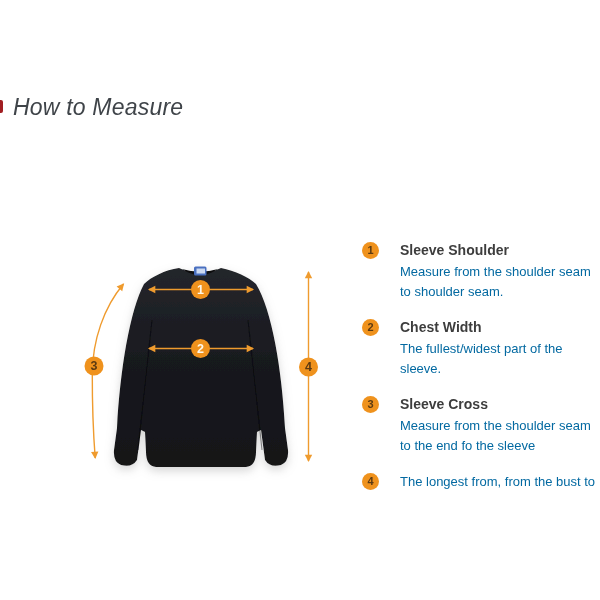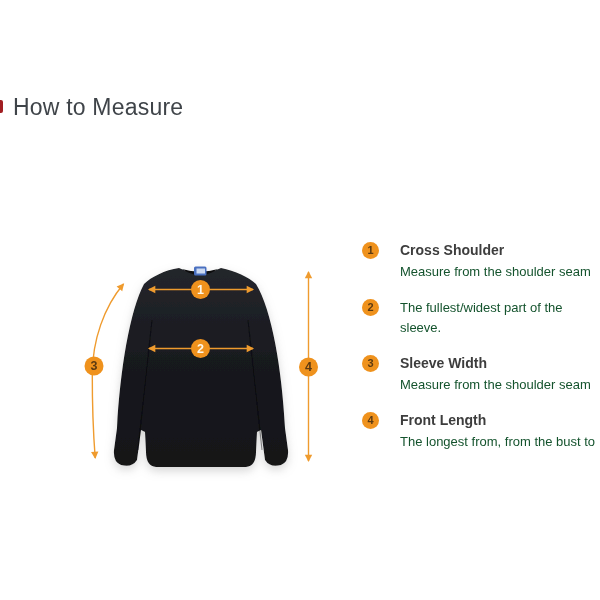--- a/index.html
+++ b/index.html
@@ -6,38 +6,38 @@
   .stage{
     position:relative;width:600px;height:600px;background:#ffffff;overflow:hidden;
     font-family:"Liberation Sans",sans-serif;
   }
   .red-sliver{
     position:absolute;left:0;top:100px;width:3px;height:13px;
     background:#A11E22;border-radius:0 2px 2px 0;
   }
   .page-title{
     position:absolute;left:13px;top:94px;margin:0;
-    font-size:23px;font-weight:400;color:#3F4449;letter-spacing:.2px;
+    font-size:23px;font-weight:400;color:#3F4449;letter-spacing:.2px;font-style:italic;
   }
   .diagram-svg{position:absolute;left:0;top:0;width:600px;height:600px;}
   .legend{
     position:absolute;left:362px;top:241px;width:234px;
   }
   .legend-item{display:flex;gap:21px;margin-bottom:16px;}
   .legend-num{
     flex:0 0 auto;width:17px;height:17px;border-radius:50%;
     background:#EF921D;color:#5C3A11;
     font-size:11px;font-weight:700;line-height:17px;text-align:center;
     margin-top:1px;
   }
   .legend-title{
     font-size:14px;font-weight:700;color:#3D3D3D;margin:0 0 3px 0;line-height:18px;
   }
   .legend-line{
-    font-size:13px;font-weight:400;color:#14532d;line-height:20px;
+    font-size:13px;font-weight:400;color:#0369a1;line-height:20px;
   }
   svg text.marker-digit{
     font-family:"Liberation Sans",sans-serif;font-size:12.5px;font-weight:700;
     text-anchor:middle;
   }
 </style>
 </head>
 <body>
 
 <div class="stage">
@@ -120,42 +120,44 @@
       <circle cx="308.5" cy="367" r="9.5" fill="#EF921D"></circle>
       <text class="marker-digit" x="308.5" y="371.3" fill="#5C3A11">4</text>
     </g>
   </svg>
 
   <div class="legend">
 
     <div class="legend-item">
       <div class="legend-num">1</div>
       <div class="legend-text">
-        <div class="legend-title">Cross Shoulder</div>
+        <div class="legend-title">Sleeve Shoulder</div>
         <div class="legend-line">Measure from the shoulder seam</div>
+        <div class="legend-line">to shoulder seam.</div>
       </div>
     </div>
 
     <div class="legend-item">
       <div class="legend-num">2</div>
       <div class="legend-text">
+        <div class="legend-title">Chest Width</div>
         <div class="legend-line">The fullest/widest part of the sleeve.</div>
       </div>
     </div>
 
     <div class="legend-item">
       <div class="legend-num">3</div>
       <div class="legend-text">
-        <div class="legend-title">Sleeve Width</div>
+        <div class="legend-title">Sleeve Cross</div>
         <div class="legend-line">Measure from the shoulder seam</div>
+        <div class="legend-line">to the end fo the sleeve</div>
       </div>
     </div>
 
     <div class="legend-item">
       <div class="legend-num">4</div>
       <div class="legend-text">
-        <div class="legend-title">Front Length</div>
         <div class="legend-line">The longest from, from the bust to</div>
       </div>
     </div>
 
   </div>
 </div>
 
 </body></html>

